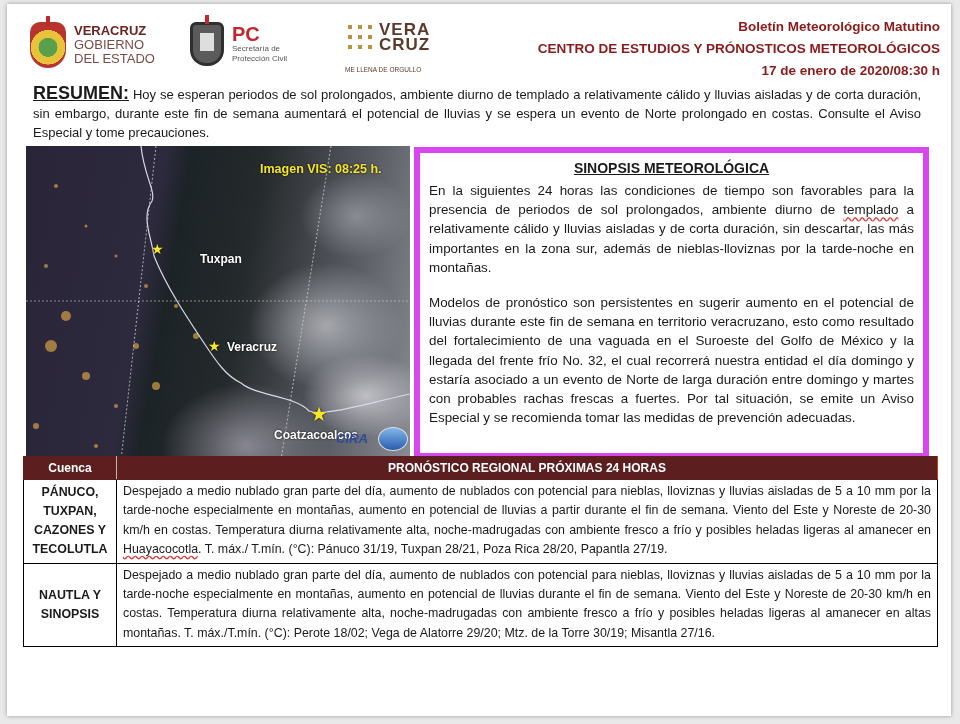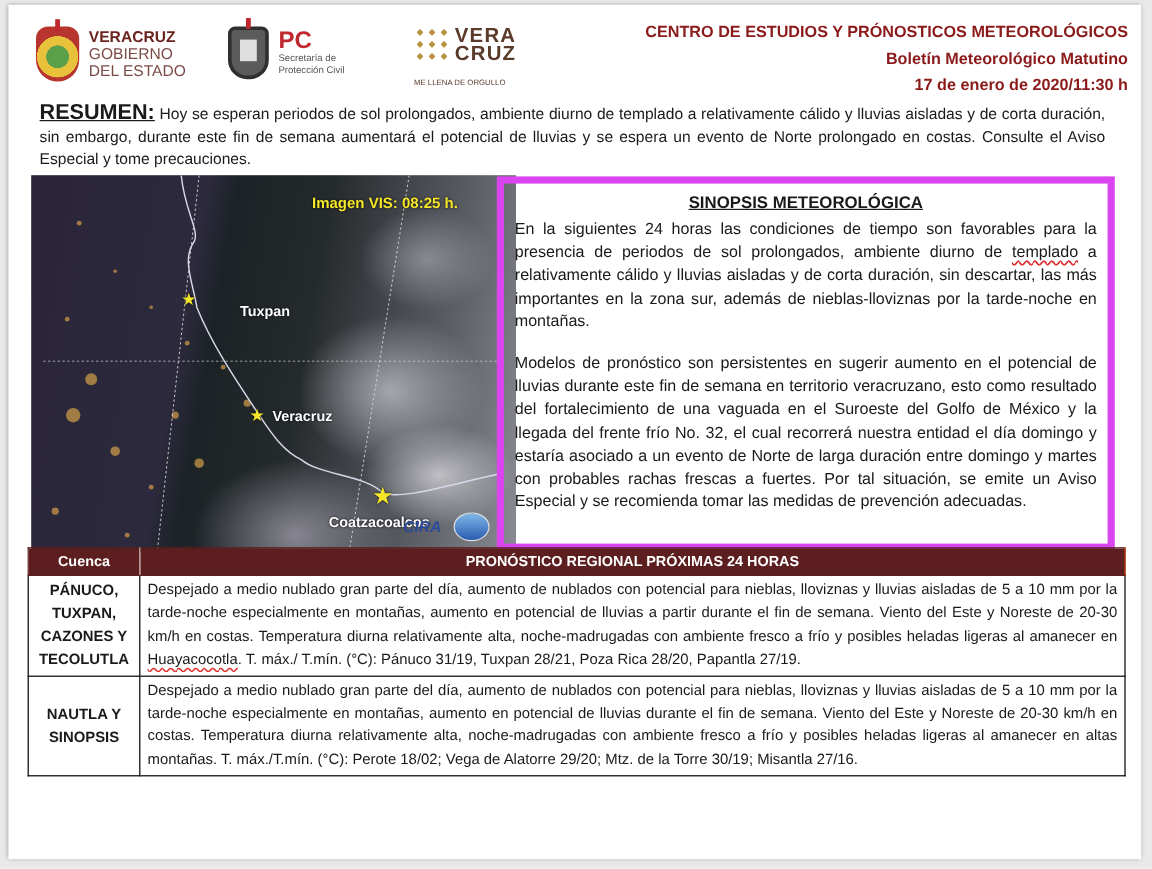--- a/index.html
+++ b/index.html
@@ -62,21 +62,20 @@
   
   .sat {
     position:absolute; left:26px; top:146px; width:384px; height:314px;
     background:
       radial-gradient(ellipse 90px 60px at 340px 250px, rgba(200,200,205,0.9), transparent 70%),
       radial-gradient(ellipse 110px 90px at 300px 180px, rgba(180,182,188,0.85), transparent 70%),
       radial-gradient(ellipse 80px 60px at 330px 70px, rgba(160,162,170,0.7), transparent 70%),
       radial-gradient(ellipse 120px 90px at 220px 300px, rgba(150,148,160,0.85), transparent 70%),
       linear-gradient(100deg, #2a2438 0%, #2d2a3e 32%, #1c2326 38%, #252a2c 55%, #5a5c64 80%, #8a8c94 100%);
     overflow:hidden;
-    padding-left:20px;
   }
   .sat .coast {
     position:absolute; left:0; top:0; width:100%; height:100%;
   }
   .sat-label { position:absolute; font-weight:bold; font-size:12px; color:#ffffff; text-shadow:0 0 2px #000; }
   .sat-time { position:absolute; left:234px; top:16px; color:#f5e62a; font-weight:bold; font-size:12.5px; text-shadow:0 0 2px #000; }
   .star { position:absolute; color:#f5e62a; font-size:14px; line-height:14px; text-shadow:0 0 2px #000; }
   .star-big { font-size:20px; line-height:20px; }
   .cira { position:absolute; left:310px; top:285px; font-weight:bold; font-style:italic; color:#2c4a9a; font-size:13px; }
   .cira-badge { position:absolute; left:352px; top:281px; width:28px; height:22px; border-radius:50%; background:linear-gradient(#7fb7e8,#2a5cb0); border:1px solid #ddd; }
@@ -134,23 +133,23 @@
 <div class="logo logo-vc">
   <div class="vc-pattern"></div>
   <div>
     <div class="vc-text">VERA</div>
     <div class="vc-text">CRUZ</div>
   </div>
 </div>
 <div class="vc-tag">ME LLENA DE ORGULLO</div>
 
 <div class="hdr-right">
+  <div>Boletín  Meteorológico Matutino</div>
   <div>CENTRO DE ESTUDIOS Y PRÓNOSTICOS METEOROLÓGICOS</div>
-  <div>Boletín  Meteorológico Matutino</div>
-  <div>17 de enero de 2020/11:30 h</div>
+  <div>17 de enero de 2020/08:30 h</div>
 </div>
 
 <div class="resumen">
   <span class="lbl">RESUMEN:</span><span> Hoy se esperan periodos de sol prolongados, ambiente diurno de templado a relativamente cálido y lluvias aisladas y de corta duración, sin embargo, durante este fin de semana aumentará el potencial de lluvias y se espera un evento de Norte prolongado en costas. Consulte el Aviso Especial y tome precauciones.</span>
 </div>
 
 <div class="sat">
   <svg class="coast" viewBox="0 0 384 314">
     <g fill="#e0a94a" opacity="0.65">
       <circle cx="30" cy="40" r="2"></circle>

